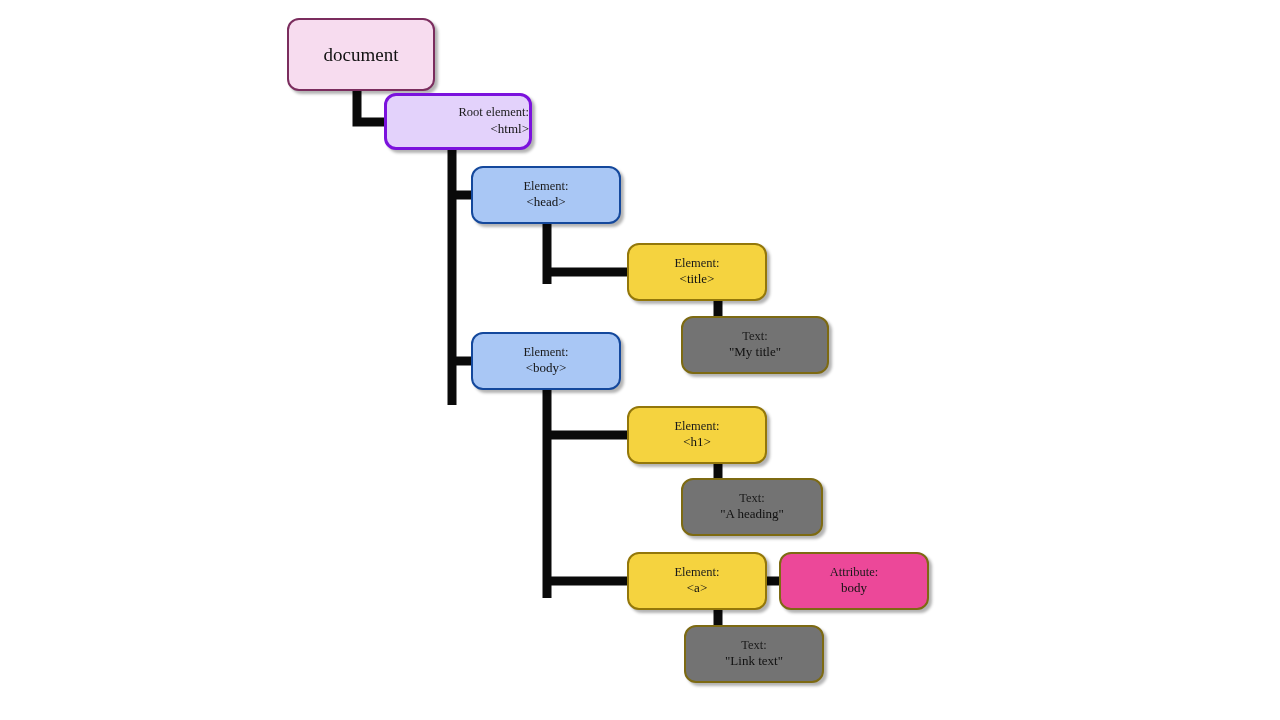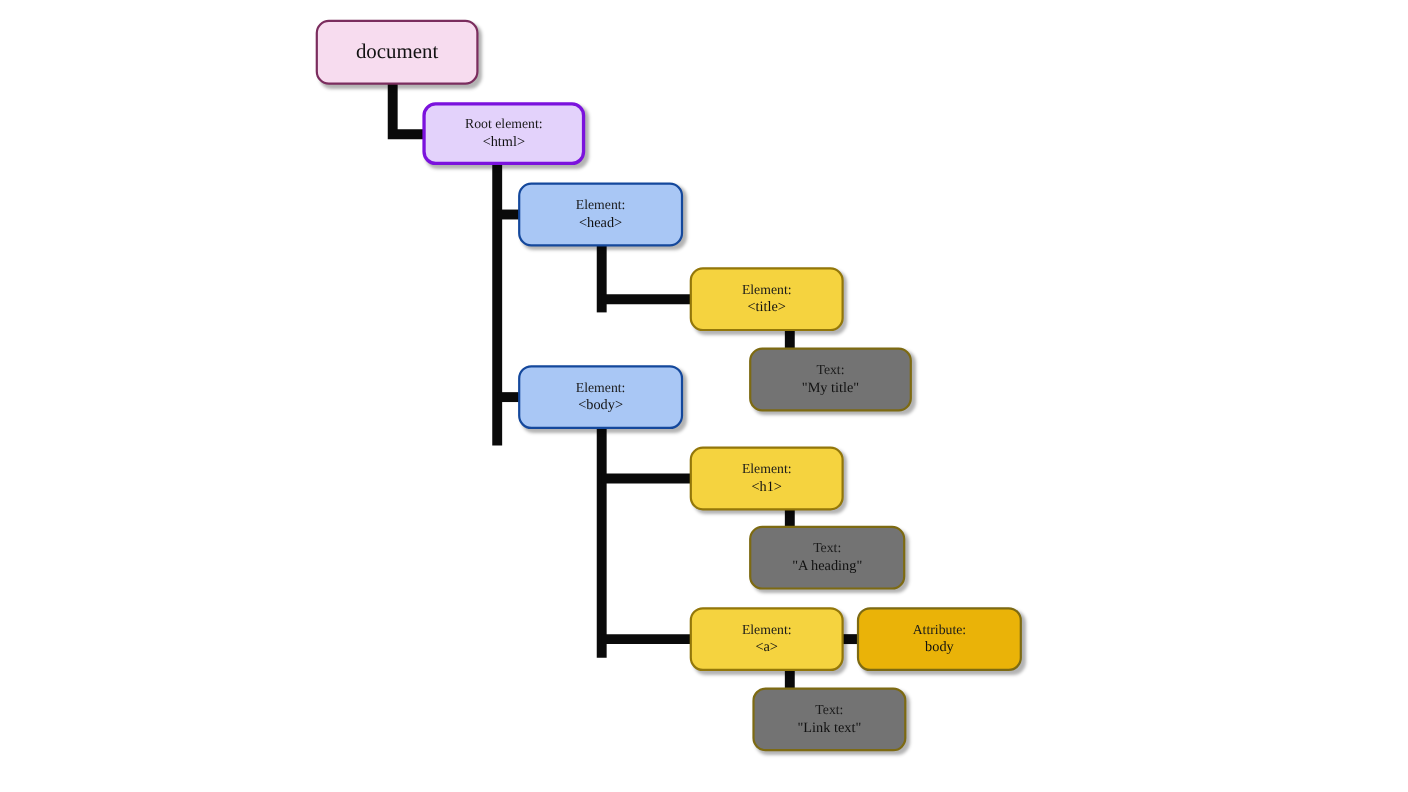--- a/index.html
+++ b/index.html
@@ -63,35 +63,36 @@
 
   
   .n-document {
     background: #f7dcef;
     border-color: #7b2d5e;
   }
   .n-root {
     background: #e3d2fb;
     border-color: #7b12dd;
     border-width: 3px;
+    align-items: flex-end;
   }
   .n-element-blue {
     background: #a9c7f5;
     border-color: #14489c;
   }
   .n-element-gold {
     background: #f5d33f;
     border-color: #93770a;
   }
   .n-text {
     background: #737373;
     border-color: #7d6a12;
   }
   .n-attribute {
-    background: #eab308;
+    background: #ec4899;
     border-color: #7d6a12;
   }
 </style>
 </head>
 <body>
 
 <div id="diagram">
 
   <svg id="edges" width="1280" height="720" viewBox="0 0 1280 720" aria-hidden="true">
     <g fill="none" stroke="#0a0a0a" stroke-width="9" stroke-linecap="butt">
@@ -112,21 +113,21 @@
       <path d="M 547 581 L 632 581"></path>
 
       <path d="M 718 462 L 718 482"></path>
 
       <path d="M 718 608 L 718 629"></path>
 
       <path d="M 765 581 L 784 581"></path>
     </g>
   </svg>
 
-  <div class="node n-document single" style="left:287px; top:18px; width:148px; height:59px;">
+  <div class="node n-document single" style="left:287px; top:18px; width:148px; height:73px;">
     <div class="val">document</div>
   </div>
 
   <div class="node n-root" style="left:384px; top:93px; width:148px; height:57px;">
     <div class="kind">Root element:</div>
     <div class="val">&lt;html&gt;</div>
   </div>
 
   <div class="node n-element-blue" style="left:471px; top:166px; width:150px; height:58px;">
     <div class="kind">Element:</div>

